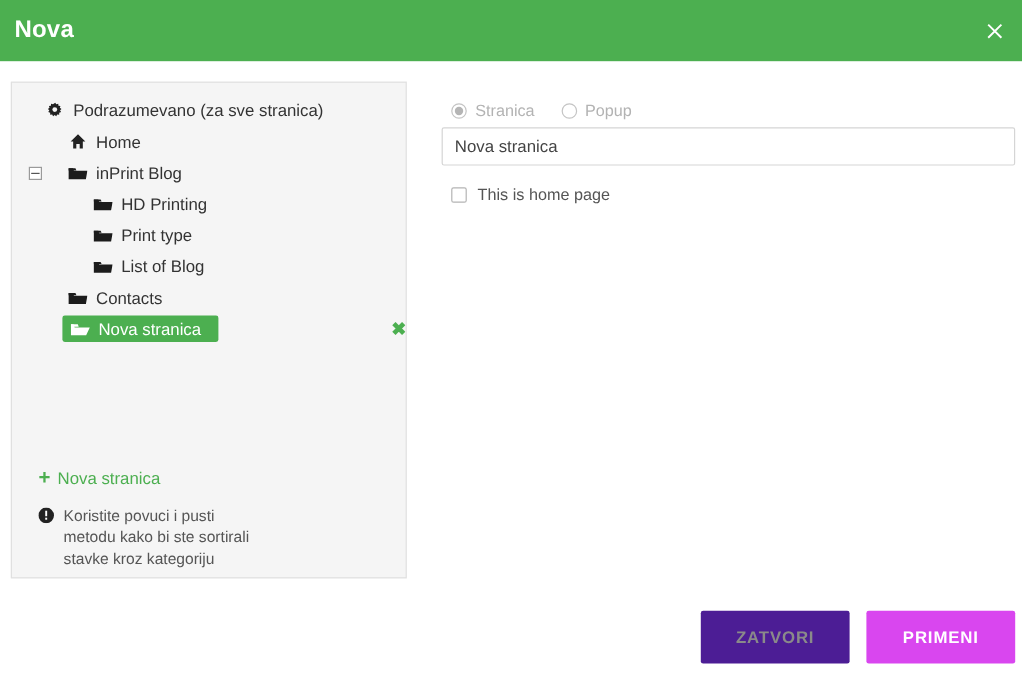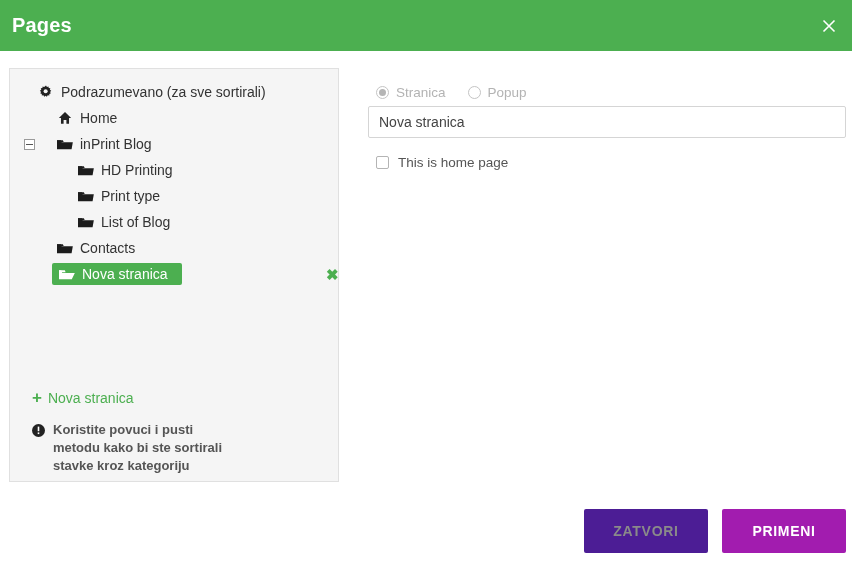--- a/index.html
+++ b/index.html
@@ -132,21 +132,20 @@
     margin-right: 6px;
     line-height: 1;
   }
   #tree-hint {
     position: absolute;
     left: 22px;
     top: 352px;
     display: flex;
     align-items: flex-start;
     width: 280px;
-    font-weight: bold;
   }
   #tree-hint-icon {
     flex: none;
     margin-right: 8px;
     margin-top: 2px;
   }
   #tree-hint-text {
     font-size: 13px;
     color: #555;
     line-height: 18px;
@@ -284,50 +283,50 @@
     font-family: "Liberation Sans", sans-serif;
     border-radius: 2px;
   }
   #btn-close-footer {
     background: #4c1d95;
     color: #8a8a8a;
     margin-right: 14px;
     width: 124px;
   }
   #btn-apply {
-    background: #a21caf;
+    background: #d946ef;
     color: #ffffff;
     width: 118px;
   }
 </style>
 </head>
 <body>
 
 <div id="header">
-  <div id="header-title">Pages</div>
+  <div id="header-title">Nova</div>
   <div id="close-btn">
     <span>
       <svg width="16" height="16" viewBox="0 0 16 16">
         <path d="M2.5 2.5 L13.5 13.5 M13.5 2.5 L2.5 13.5" stroke="#ffffff" stroke-width="1.6" fill="none"></path>
       </svg>
     </span>
   </div>
 </div>
 
 <div id="tree-panel">
   <div id="tree">
       <div class="tree-row lvl0">
         <span class="tree-label-box">
           <span class="tree-icon">
             <svg width="14" height="14" viewBox="0 0 16 16">
               <path fill="#222" d="M8 0.6 L9.1 2.2 L10.9 1.6 L11.1 3.5 L13 3.7 L12.4 5.5 L14 6.6 L12.6 7.9 L13.6 9.5 L11.8 10.2 L11.8 12.1 L9.9 11.8 L9 13.5 L7.5 12.4 L6 13.5 L5.1 11.8 L3.2 12.1 L3.2 10.2 L1.4 9.5 L2.4 7.9 L1 6.6 L2.6 5.5 L2 3.7 L3.9 3.5 L4.1 1.6 L5.9 2.2 Z"></path>
               <circle cx="7.6" cy="7.2" r="2.3" fill="#f5f5f5"></circle>
             </svg>
           </span>
-          <span>Podrazumevano (za sve sortirali)</span>
+          <span>Podrazumevano (za sve stranica)</span>
         </span>
       </div>
       <div class="tree-row lvl1">
         <span class="tree-label-box">
           <span class="tree-icon">
             <svg width="14" height="14" viewBox="0 0 16 16">
               <path fill="#222" d="M8 1 L15 8 L12.6 8 L12.6 14.6 L9.6 14.6 L9.6 10.2 L6.4 10.2 L6.4 14.6 L3.4 14.6 L3.4 8 L1 8 Z"></path>
             </svg>
           </span>
           <span>Home</span>

